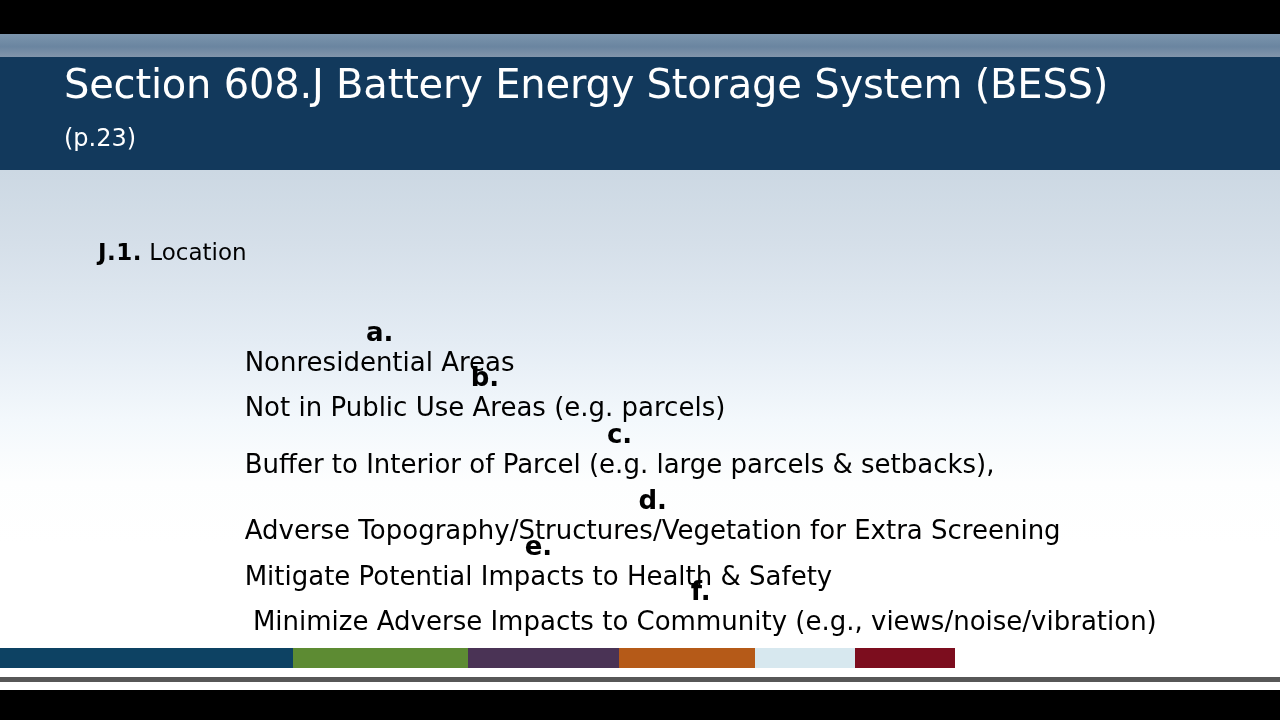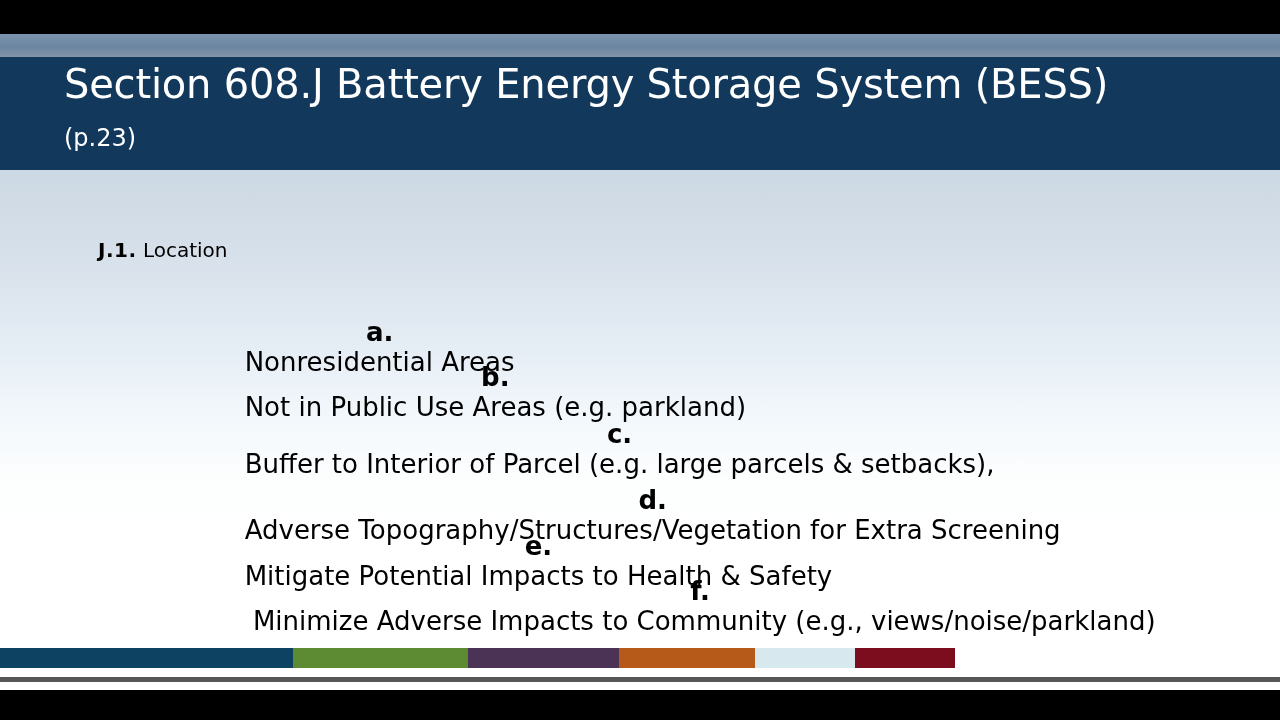--- a/index.html
+++ b/index.html
@@ -103,21 +103,21 @@
     top: 0;
     width: 1280px;
   }
 
   .lvl1 {
     position: absolute;
     left: 98px;
     white-space: nowrap;
     color: #000000;
     font-family: "DejaVu Sans", sans-serif;
-    font-size: 20px;
+    font-size: 23px;
     line-height: 1.05;
   }
   .lvl1 .marker {
     font-weight: bold;
     letter-spacing: 0.5px;
   }
   .lvl1 .body-text {
     font-weight: 400;
   }
 
@@ -194,41 +194,41 @@
           <span class="body-text">Location</span>
         </div>
 
         <div class="lvl2" style="top:116px;">
           <span class="marker">a.</span>
           <span class="body-text">Nonresidential Areas</span>
         </div>
 
         <div class="lvl2" style="top:161px;">
           <span class="marker">b.</span>
-          <span class="body-text">Not in Public Use Areas (e.g. parkland)</span>
+          <span class="body-text">Not in Public Use Areas (e.g. parcels)</span>
         </div>
 
         <div class="lvl2" style="top:218px;">
           <span class="marker">c.</span>
           <span class="body-text">Buffer to Interior of Parcel (e.g. large parcels &amp; setbacks),</span>
         </div>
 
         <div class="lvl2" style="top:284px;">
           <span class="marker">d.</span>
           <span class="body-text">Adverse Topography/Structures/Vegetation for Extra Screening</span>
         </div>
 
         <div class="lvl2" style="top:330px;">
           <span class="marker">e.</span>
           <span class="body-text">Mitigate Potential Impacts to Health &amp; Safety</span>
         </div>
 
         <div class="lvl2" style="top:375px;">
           <span class="marker">f.</span>
-          <span class="body-text"> Minimize Adverse Impacts to Community (e.g., views/noise/parkland)</span>
+          <span class="body-text"> Minimize Adverse Impacts to Community (e.g., views/noise/vibration)</span>
         </div>
 
       </div>
 
     </div>
 
     <div class="footer-bar">
         <div class="footer-seg" style="width: 293px; background: rgb(13, 66, 99);"></div>
         <div class="footer-seg" style="width: 175px; background: rgb(93, 139, 51);"></div>
         <div class="footer-seg" style="width: 151px; background: rgb(74, 51, 85);"></div>

